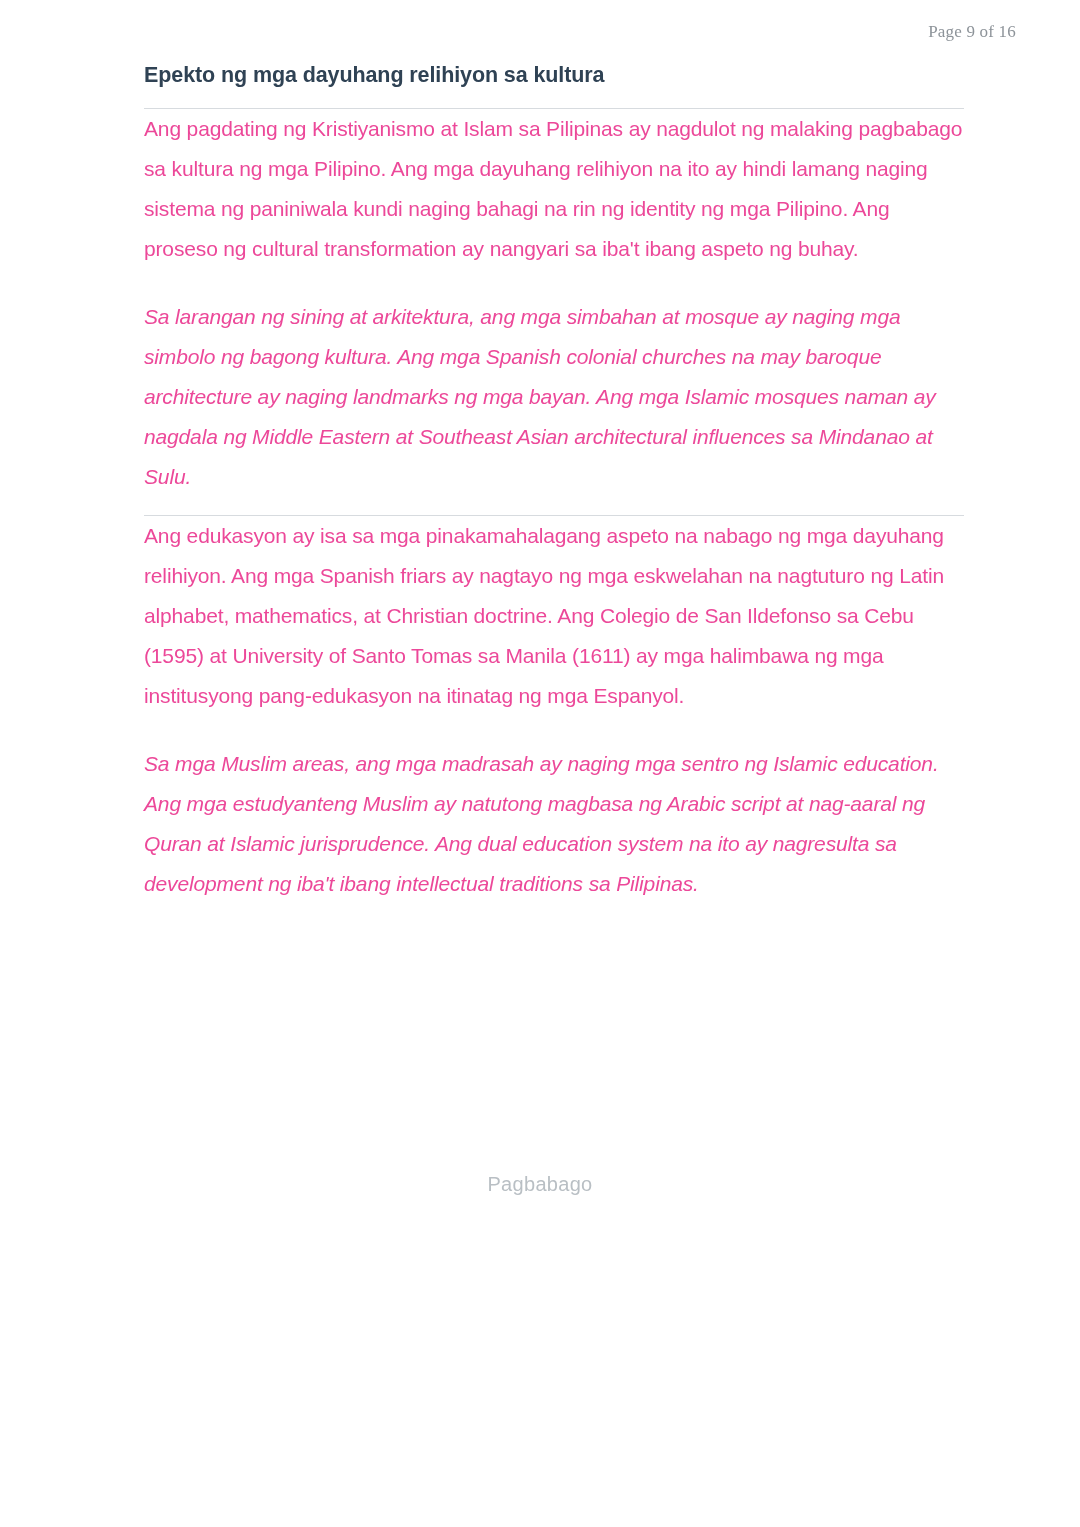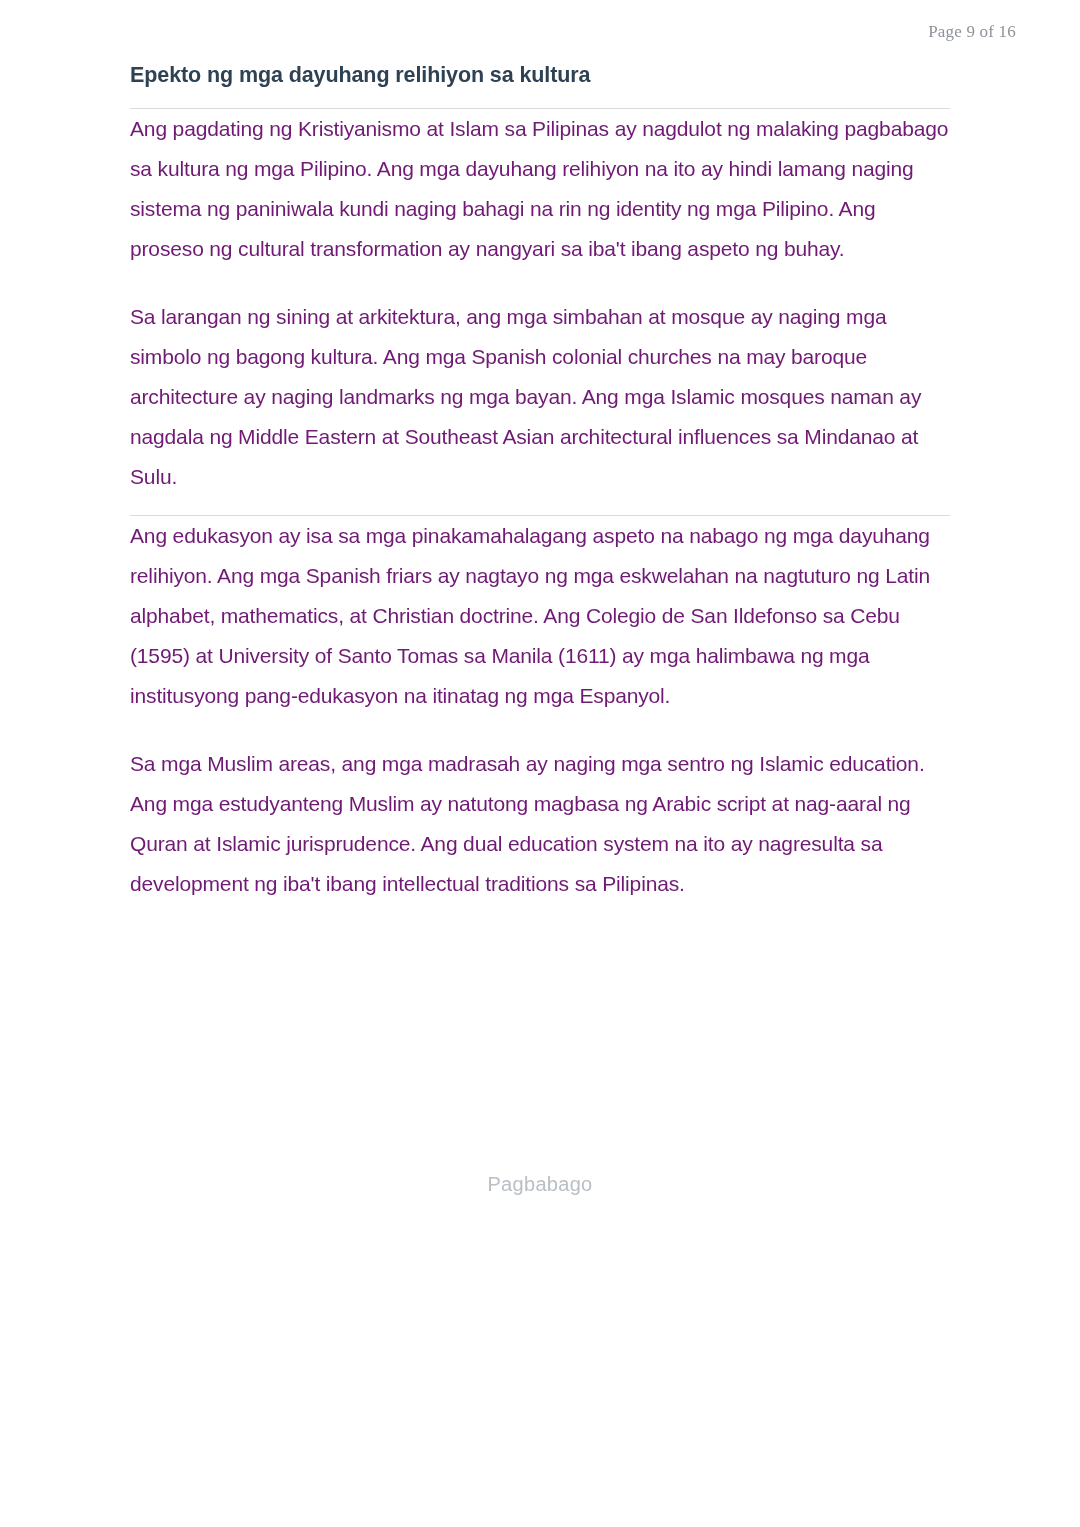--- a/index.html
+++ b/index.html
@@ -25,21 +25,21 @@
     position: absolute;
     top: 22px;
     right: 64px;
     font-family: "Liberation Serif", serif;
     font-size: 17px;
     color: #8d9399;
     letter-spacing: 0.2px;
   }
   .content {
     position: absolute;
-    left: 130px;
+    left: 144px;
     top: 62px;
     width: 820px;
   }
   h2.section-title {
     font-size: 21.5px;
     font-weight: bold;
     color: #2f4254;
     margin: 0 0 0 0;
     padding: 0;
     letter-spacing: -0.1px;
@@ -47,26 +47,27 @@
   }
   .rule {
     border: none;
     border-top: 1px solid #d7dbdf;
     margin: 18px 0 0 0;
     height: 0;
   }
   p.para {
     font-size: 21px;
     line-height: 40px;
-    color: #701a75;
+    color: #ec4899;
     margin: 0;
     letter-spacing: -0.15px;
   }
   .para + .para {
     margin-top: 28px;
+    font-style: italic;
   }
   .block-gap-first {
     margin-top: 36px;
   }
   .section-gap {
     margin-top: 56px;
   }
   .watermark {
     position: absolute;
     left: 0;

